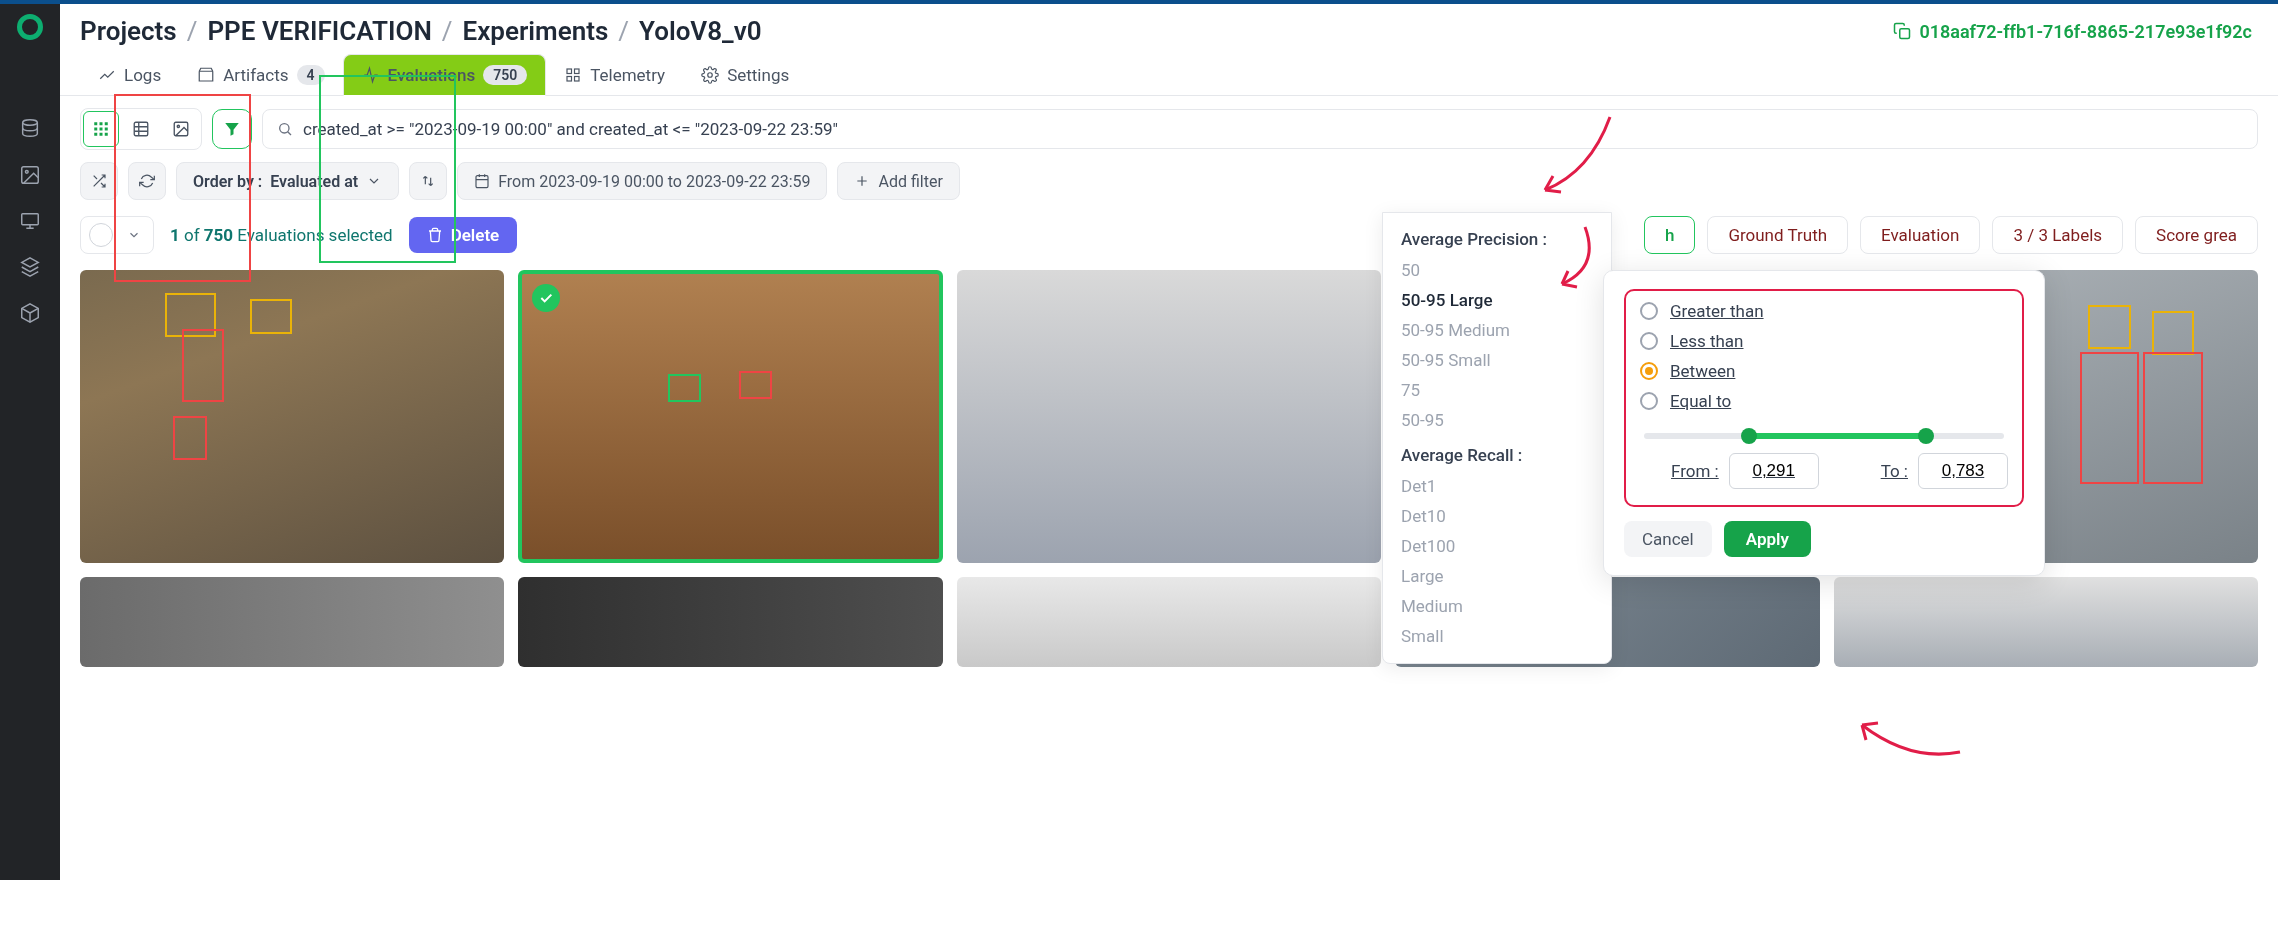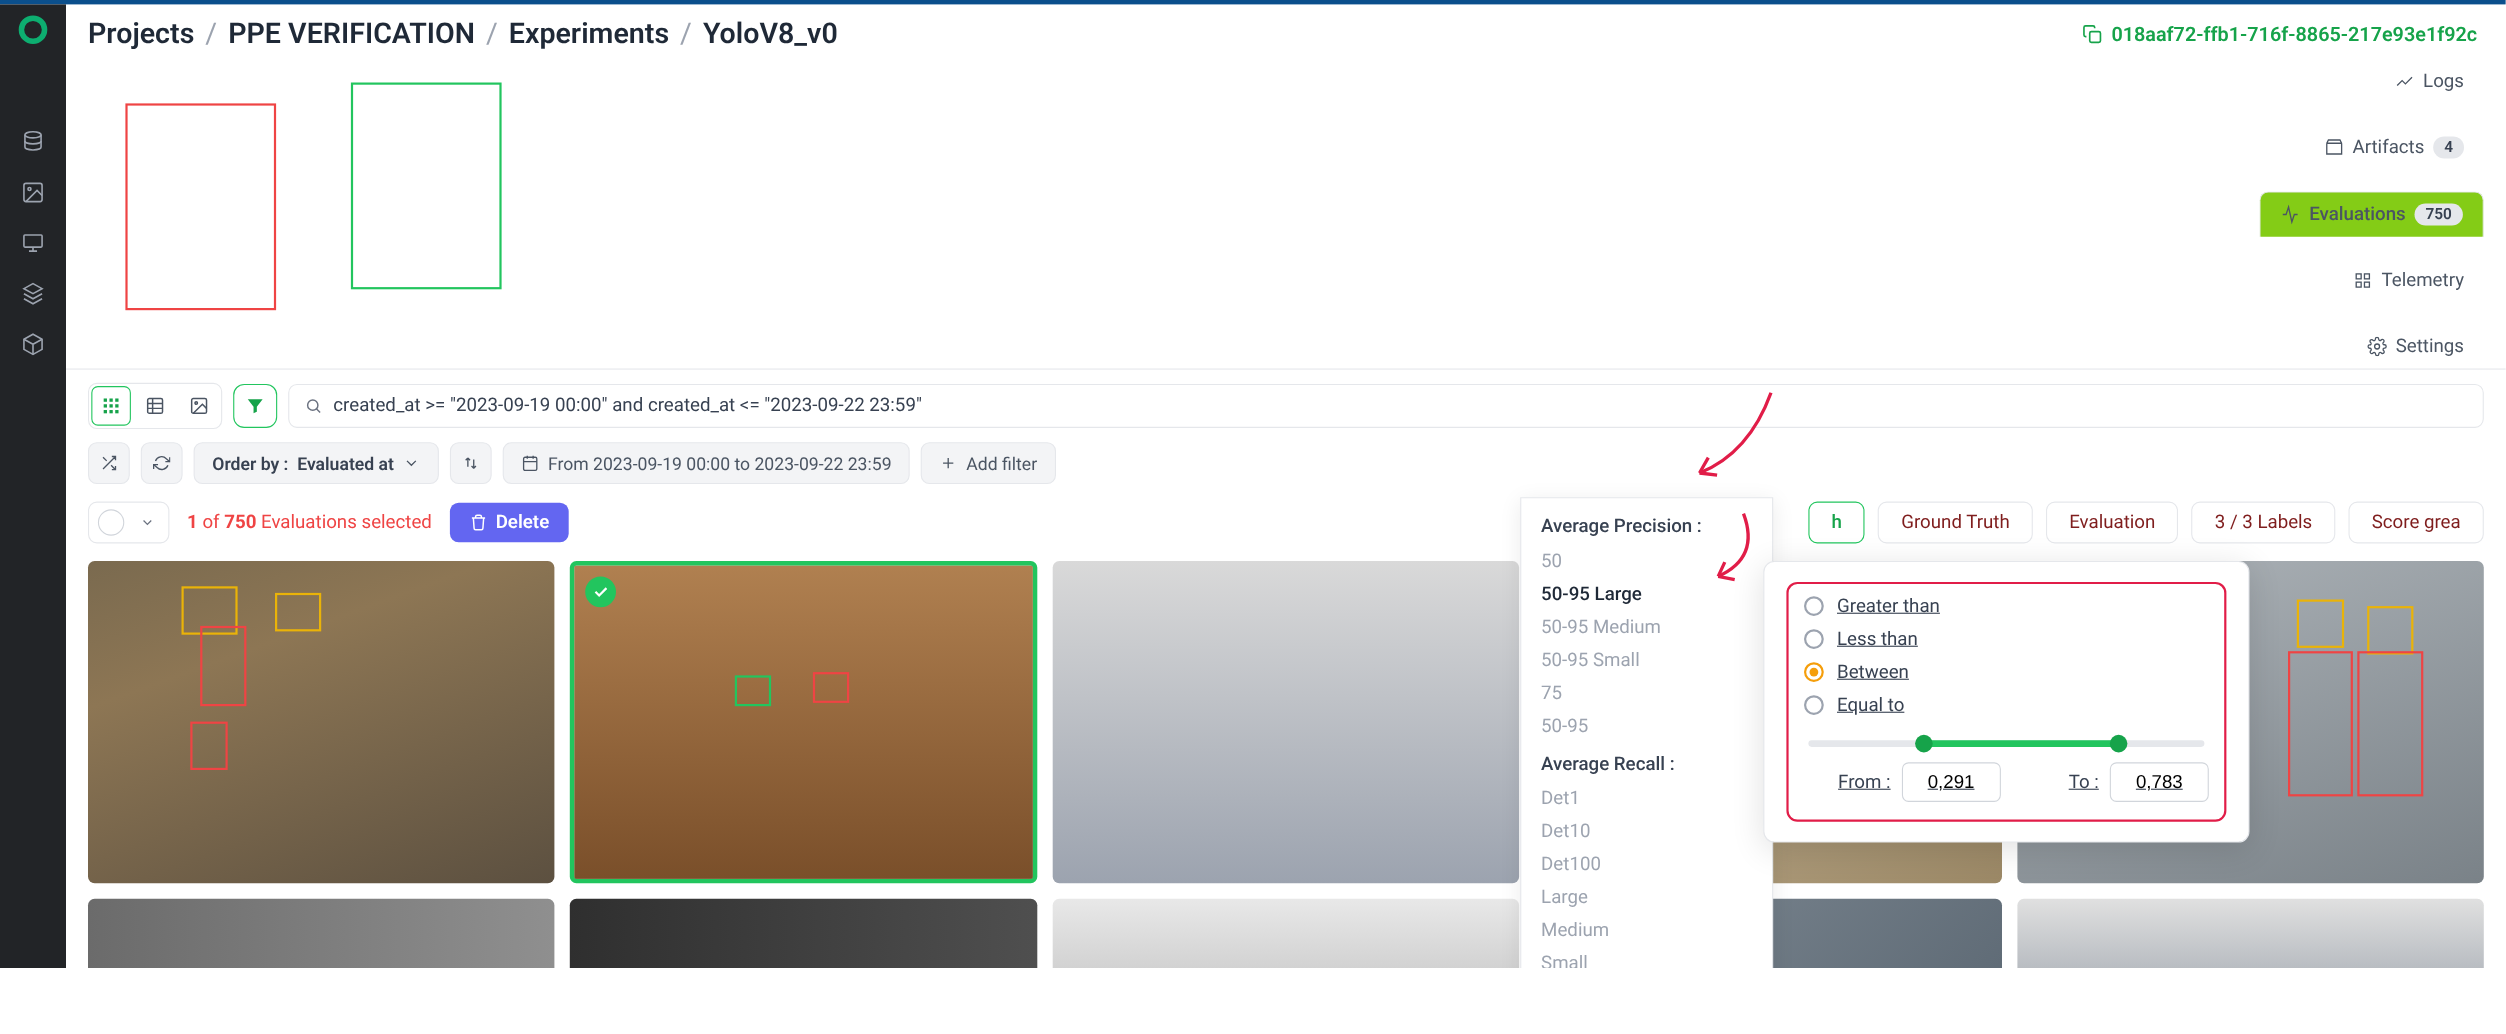--- a/index.html
+++ b/index.html
@@ -12,21 +12,21 @@
   .side-icon svg { width: 22px; height: 22px; stroke: currentColor; fill: none; stroke-width: 1.6; }
   
   .main { flex: 1; display: flex; flex-direction: column; min-width: 0; }
   .breadcrumb-row { display: flex; align-items: center; padding: 12px 20px 8px 20px; justify-content: space-between; }
   .breadcrumb { font-size: 26px; font-weight: 600; color: #1F2937; display: flex; gap: 10px; align-items: center; }
   .breadcrumb .sep { color: #9CA3AF; font-weight: 400; }
   .breadcrumb .part { color: #1F2937; }
   .exp-id { color: #16A34A; font-weight: 600; font-size: 18px; display: flex; align-items: center; gap: 8px; margin-right: 6px; }
   .exp-id svg { width: 18px; height: 18px; stroke: #16A34A; fill: none; stroke-width: 2; }
   
-  .tabs { display: flex; gap: 20px; padding: 0 20px; border-bottom: 1px solid #E5E7EB; align-items: flex-end; flex-direction: column; }
+  .tabs { display: flex; gap: 0; padding: 0 20px; border-bottom: 1px solid #E5E7EB; align-items: flex-end; }
   .tab { display: flex; align-items: center; gap: 8px; padding: 10px 18px; color: #4B5563; font-size: 17px; cursor: pointer; border-radius: 8px 8px 0 0; }
   .tab.active { background: #84cc16; border: 1px solid #E5E7EB; border-bottom: 1px solid #fff; margin-bottom: -1px; font-weight: 500; }
   .tab .badge { background: #E5E7EB; color: #374151; border-radius: 12px; padding: 2px 10px; font-size: 14px; font-weight: 600; }
   .tab svg { width: 18px; height: 18px; stroke: currentColor; fill: none; stroke-width: 1.6; }
   
   .toolbar { display: flex; align-items: center; gap: 10px; padding: 12px 20px; }
   .btn-group { display: flex; gap: 4px; border: 1px solid #E5E7EB; border-radius: 8px; padding: 2px; }
   .icon-btn { width: 36px; height: 36px; display: flex; align-items: center; justify-content: center; border-radius: 6px; cursor: pointer; color: #4B5563; }
   .icon-btn.active { background: #fff; border: 1.5px solid #22C55E; color: #16A34A; }
   .icon-btn svg { width: 18px; height: 18px; stroke: currentColor; fill: none; stroke-width: 1.8; }
@@ -35,21 +35,21 @@
   .filter-btn svg { width: 18px; height: 18px; fill: currentColor; }
   .search { flex: 1; border: 1px solid #E5E7EB; border-radius: 8px; display: flex; align-items: center; padding: 0 14px; height: 40px; font-size: 17px; color: #374151; gap: 10px; }
   .search svg { width: 16px; height: 16px; stroke: #6B7280; fill: none; stroke-width: 2; }
   .pill { border: 1px solid #E5E7EB; background: #F3F4F6; border-radius: 8px; padding: 0 16px; height: 38px; display: flex; align-items: center; gap: 8px; font-size: 16px; color: #4B5563; cursor: pointer; }
   .pill.small { padding: 0 10px; }
   .pill svg { width: 16px; height: 16px; stroke: currentColor; fill: none; stroke-width: 1.8; }
   .pill b { font-weight: 600; color: #374151; }
   .row { position: relative; display: flex; align-items: center; gap: 16px; padding: 4px 20px 16px 20px; }
   .checkbox { width: 24px; height: 24px; border: 1.5px solid #D1D5DB; border-radius: 50%; }
   .select-caret { border: 1px solid #E5E7EB; border-radius: 8px; padding: 6px 10px; display:flex; align-items:center; }
-  .sel-text { font-size: 17px; color: #ef4444; }
+  .sel-text { font-size: 17px; color: #0f766e; }
   .delete-btn { background: #6366F1; color: #fff; border-radius: 8px; padding: 8px 18px; font-size: 17px; font-weight: 600; display: flex; align-items: center; gap: 8px; cursor: pointer; }
   .delete-btn svg { width: 16px; height: 16px; stroke: #fff; fill: none; stroke-width: 2; }
   .right-chips { margin-left: auto; display: flex; gap: 12px; }
   .chip { border: 1px solid #E5E7EB; border-radius: 8px; padding: 8px 20px; font-size: 17px; color: #7f1d1d; cursor: pointer; white-space: nowrap; }
   .chip.active { border-color: #22C55E; color: #16A34A; font-weight: 500; }
   
   .grid { display: grid; grid-template-columns: repeat(5, 1fr); gap: 14px; padding: 0 20px; }
   .card { position: relative; aspect-ratio: 1.45/1; border-radius: 6px; overflow: hidden; background: linear-gradient(135deg,#8b7355,#a08566,#6b5844); }
   .card.selected { border: 4px solid #22C55E; }
   .card .check { position: absolute; top: 10px; left: 10px; width: 28px; height: 28px; background: #22C55E; border-radius: 50%; display:flex; align-items:center; justify-content:center; }
@@ -358,20 +358,24 @@
             <div class="thumb" style="left:76%"></div>
           </div>
           <div class="range-row">
             <span>From :</span>
             <input value="0,291" style="">
             <span style="flex:1"></span>
             <span>To :</span>
             <input value="0,783" style="">
           </div>
         </div>
+        <div class="pop-actions">
+          <div class="btn-cancel">Cancel</div>
+          <div class="btn-apply">Apply</div>
+        </div>
       </div>
 
       <div class="arrow" style="left:1790px; top:495px;">
         <svg width="120" height="60">
             <path d="M110 45 Q 60 55 12 18" stroke="#E11D48" stroke-width="3" fill="none"></path>
             <path d="M12 18 l16 -2 M12 18 l4 15" stroke="#E11D48" stroke-width="3" fill="none"></path>
           </svg>
       </div>
     </div>
 

